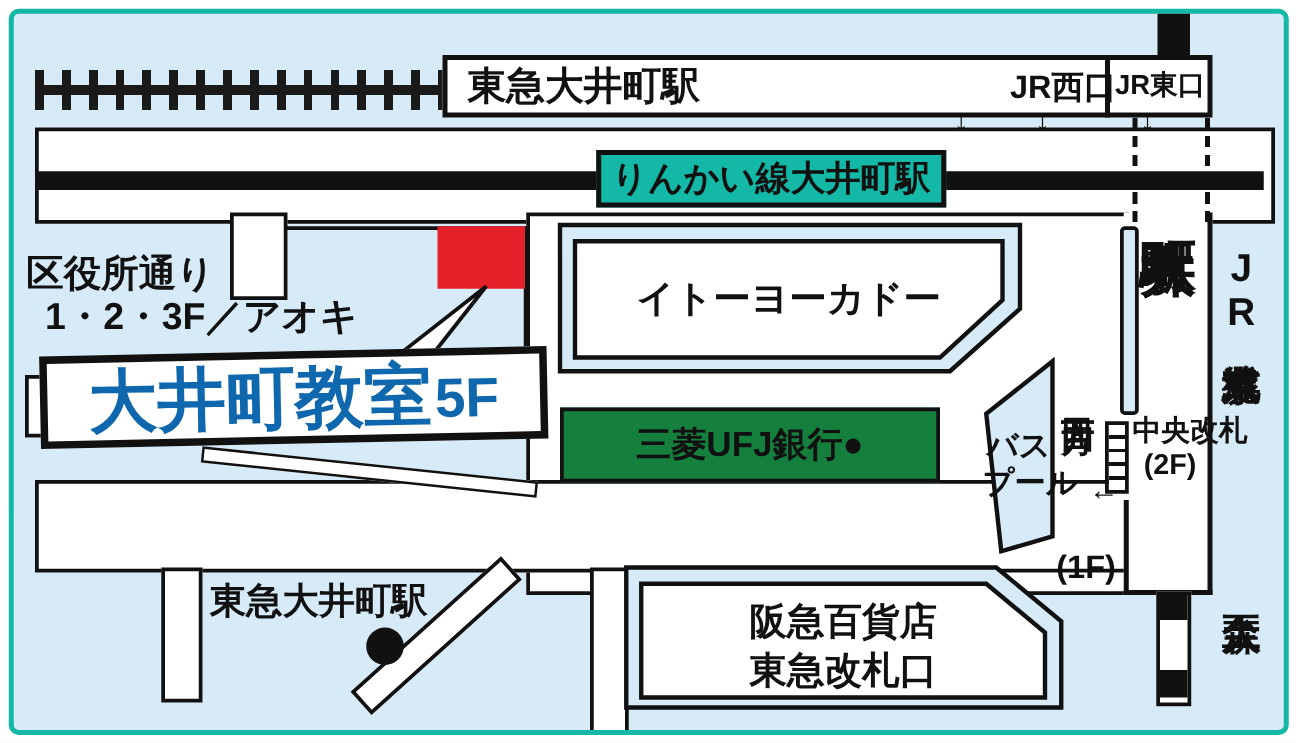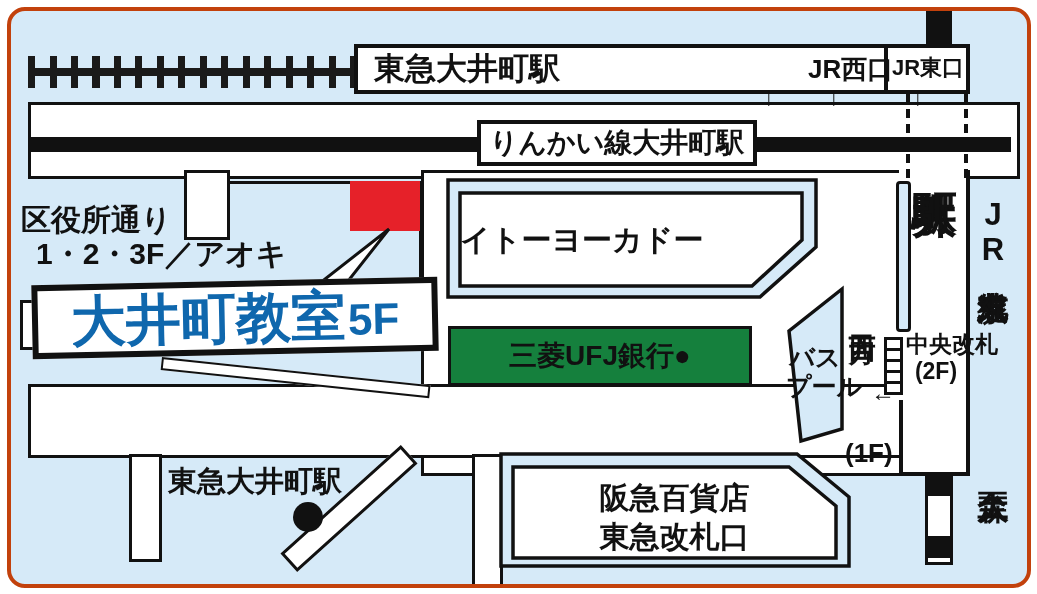--- a/index.html
+++ b/index.html
@@ -1,18 +1,18 @@
 <!DOCTYPE html>
 <html><head>
 <meta charset="utf-8">
 <style>
   html,body{margin:0;padding:0;background:#fff;font-family:"Liberation Sans","DejaVu Sans",sans-serif;}
   #stage{position:relative;width:1037px;height:594px;background:#fff;overflow:hidden;}
-  #map{position:absolute;left:7px;top:7px;width:1016px;height:573px;border:4px solid #c2410c;
-       border-radius:18px;background:#d6eaf8;overflow:hidden;}
+  #map{position:absolute;left:7px;top:7px;width:1016px;height:573px;border:4px solid #14b8a6;
+       border-radius:8px;background:#d6eaf8;overflow:hidden;}
   #layer{position:absolute;left:-11px;top:-11px;width:1037px;height:594px;}
   .abs{position:absolute;box-sizing:border-box;}
   .street{background:#fff;border:3px solid #111;}
   .blk{background:#15803d;border:3px solid #111;}
   .lbl{color:#111;font-weight:bold;white-space:nowrap;line-height:1.05;}
   .vert{writing-mode:vertical-rl;text-orientation:upright;}
   svg{position:absolute;left:0;top:0;pointer-events:none;}
   
   #railroad{background:repeating-linear-gradient(90deg,#1a1a1a 0 7px,transparent 7px 21.5px);}
   #railroad:after{content:"";position:absolute;left:0;right:0;top:12px;height:8px;background:#1a1a1a;}
@@ -67,33 +67,33 @@
 
       <div class="abs z3" style="left:354px;top:44px;width:616px;height:50px;background:#fff;border:4px solid #111;"></div>
       <div class="abs z4" style="left:884px;top:44px;width:4px;height:50px;background:#111;"></div>
       <div class="abs lbl z5" style="left:374px;top:53px;font-size:31px;">東急大井町駅</div>
       <div class="abs lbl z5" style="left:808px;top:56px;font-size:26px;">JR西口</div>
       <div class="abs lbl z5" style="left:892px;top:56px;font-size:22px;">JR東口</div>
       <div class="abs lbl z5" style="left:763px;top:84px;font-size:24px;">↓</div>
       <div class="abs lbl z5" style="left:828px;top:84px;font-size:24px;">↓</div>
       <div class="abs lbl z5" style="left:912px;top:84px;font-size:24px;">↓</div>
 
-      <div class="abs z4" style="left:477px;top:120px;width:280px;height:46px;background:#ffffff;border:4px solid #111;display:flex;align-items:center;justify-content:center;">
+      <div class="abs z4" style="left:477px;top:120px;width:280px;height:46px;background:#14b8a6;border:4px solid #111;display:flex;align-items:center;justify-content:center;">
         <span class="lbl" style="font-size:28px;">りんかい線大井町駅</span>
       </div>
 
       <div class="abs lbl z4" style="left:21px;top:186px;font-size:30px;margin-top:18px;">区役所通り</div>
       <div class="abs lbl z4" style="left:36px;top:238px;font-size:30px;">1・2・3F／アオキ</div>
 
       <div class="abs z7" style="left:32px;top:281px;width:406px;height:74px;background:#fff;border:6px solid #111;transform:rotate(-1.2deg);display:flex;align-items:center;justify-content:center;gap:2px;">
         <span style="color:#0f67ad;font-weight:bold;font-size:55px;line-height:1;">大井町教室</span>
         <span style="color:#0f67ad;font-weight:bold;font-size:44px;line-height:1;padding-top:8px;">5F</span>
       </div>
 
-      <div class="abs lbl z4" style="left:460px;top:224px;width:342px;font-size:30px;">イトーヨーカドー</div>
+      <div class="abs lbl z4" style="left:460px;top:224px;width:342px;text-align:center;font-size:30px;">イトーヨーカドー</div>
       <div class="abs blk z3" style="left:448px;top:326px;width:304px;height:60px;display:flex;align-items:center;justify-content:center;">
         <span class="lbl" style="font-size:28px;">三菱UFJ銀行●</span>
       </div>
       <div class="abs lbl z4" style="left:786px;top:343px;width:58px;text-align:center;font-size:25px;line-height:1.15;">
         <div>バス</div>
         <div>プール</div>
       </div>
 
       <div class="abs lbl vert z4" style="left:848px;top:315px;font-size:27px;height:125px;">西口方面</div>
       <div class="abs lbl z4" style="left:845px;top:440px;font-size:26px;">(1F)</div>

